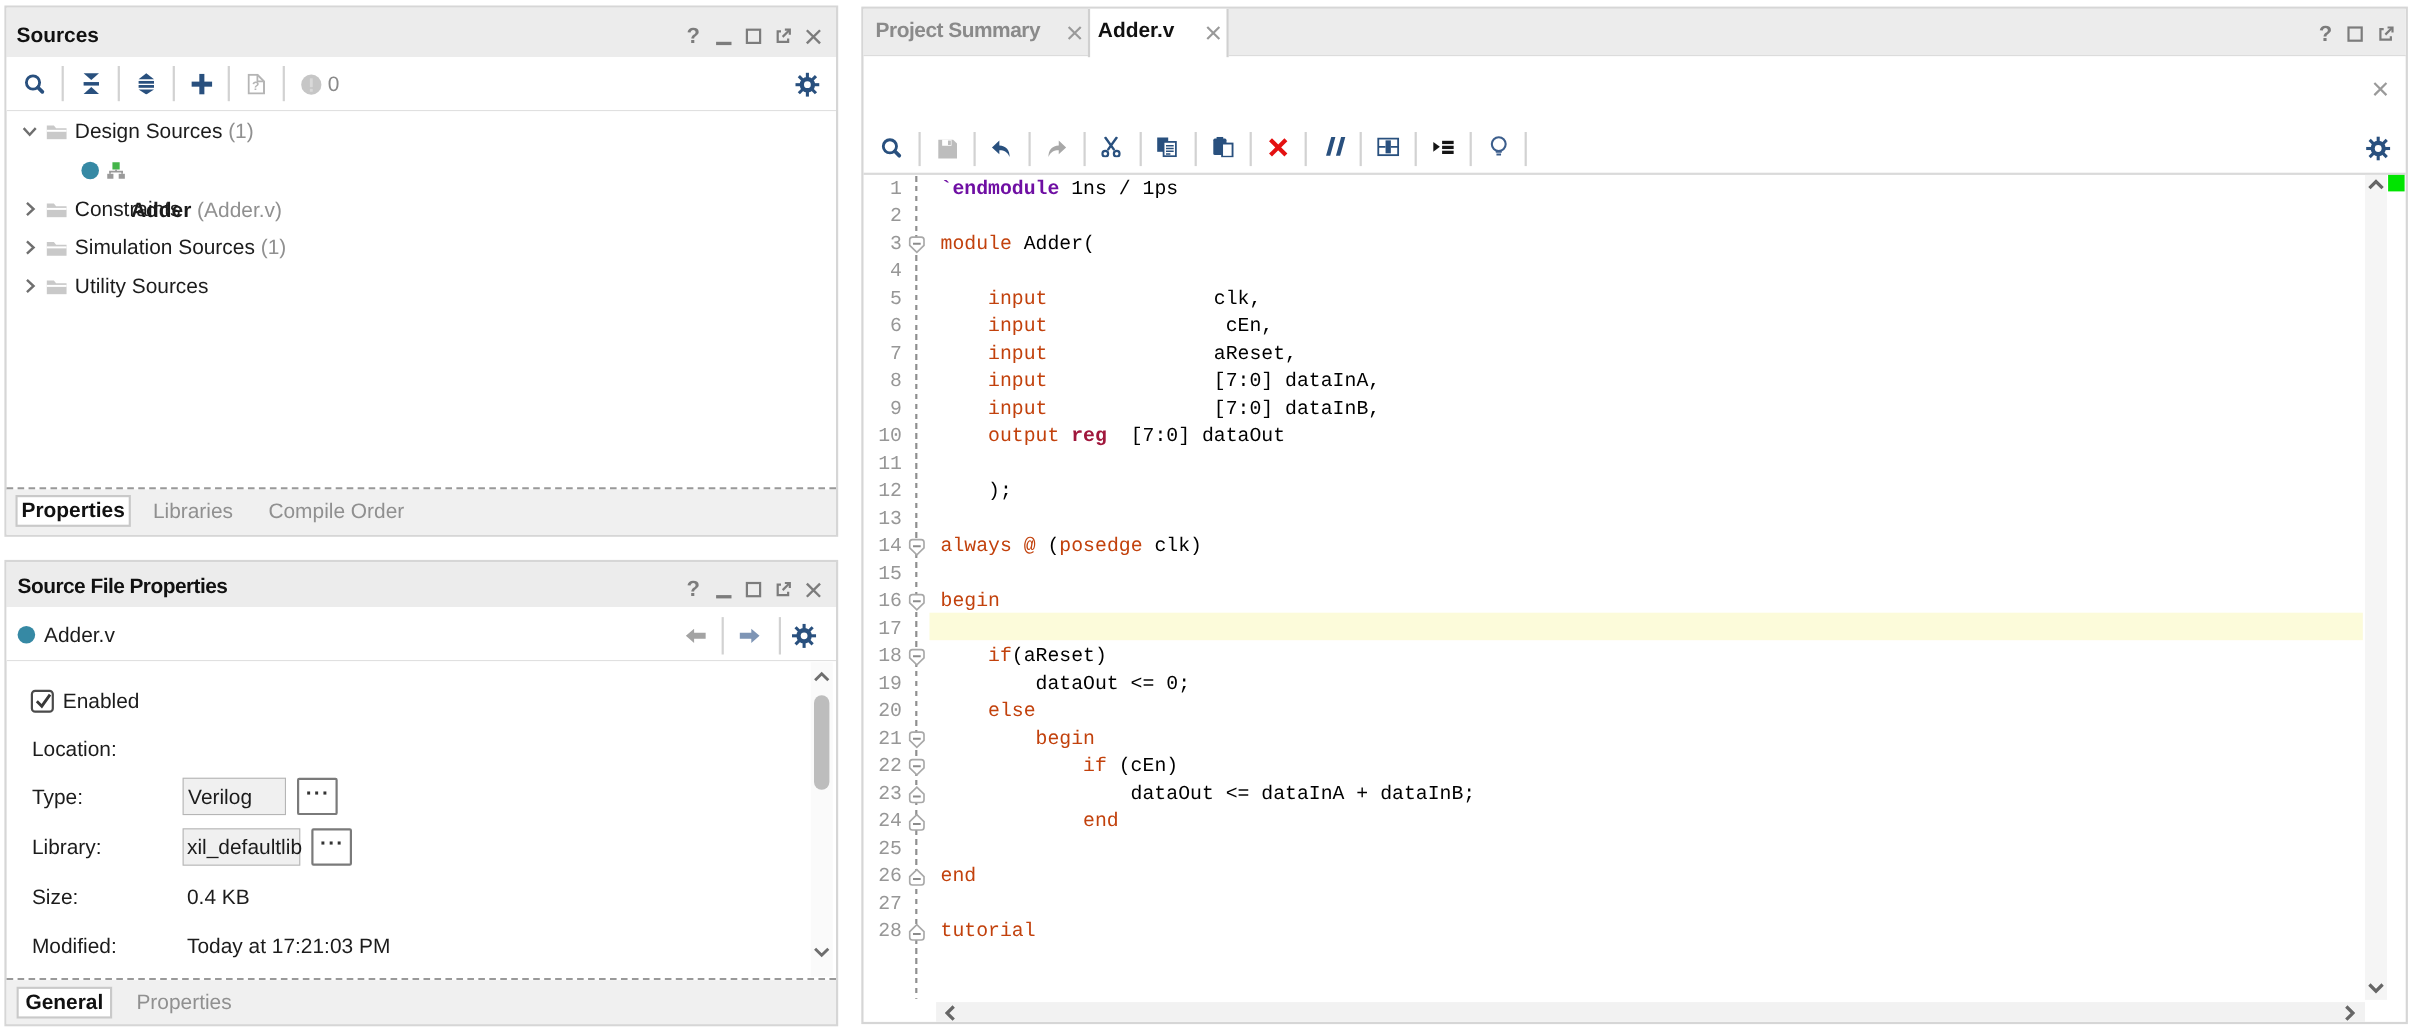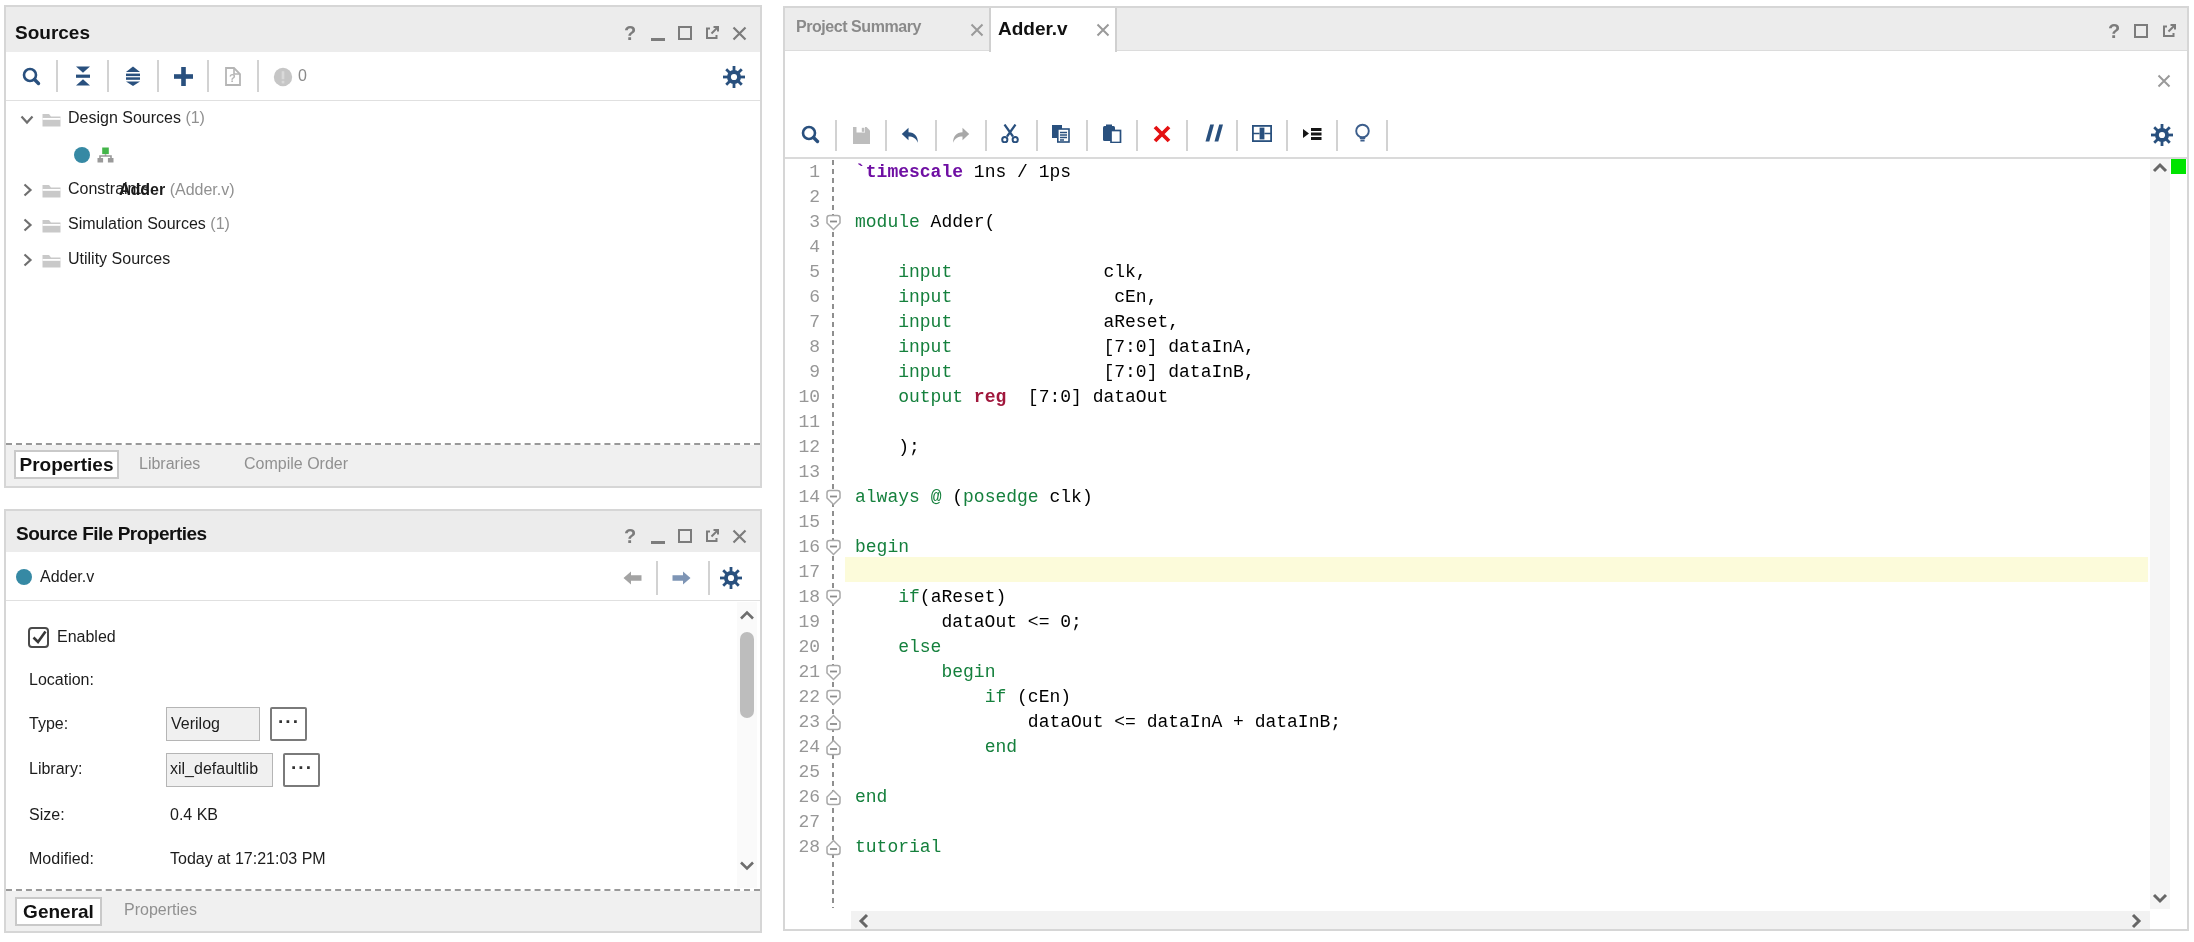--- a/index.html
+++ b/index.html
@@ -2,26 +2,26 @@
 <html><head>
 <meta charset="utf-8">
 <style>
 * { margin:0; padding:0; box-sizing:border-box; }
 html,body { width:2194px; height:942px; background:#ffffff; overflow:hidden; }
 body { font-family:"Liberation Sans", sans-serif; }
 #root { position:relative; width:2194px; height:942px; background:#ffffff; }
 .a { position:absolute; }
 .panel { position:absolute; border:2px solid #d6d6d6; background:#ffffff; }
 .title { font-weight:bold; font-size:19px; color:#111111; line-height:1; }
-.ui { font-size:16px; color:#1c1c1c; line-height:1; white-space:nowrap;text-align:center; }
+.ui { font-size:19px; color:#1c1c1c; line-height:1; white-space:nowrap;text-align:center; }
 .g { color:#909090; }
 .b { font-weight:bold; }
 .sep { position:absolute; width:2px; background:#d2d2d2; }
 .mono { font-family:"Liberation Mono", monospace; font-size:18px; line-height:25px; white-space:pre; }
-.k { color:#15803d;margin-top:14px; }
+.k { color:#c2410c;margin-top:14px; }
 .kb { color:#6f0fa3; font-weight:bold; }
 .kr { color:#a0173c; font-weight:bold; }
 .seltab { position:absolute; background:#ffffff; border:2px solid #c9c9c9; font-weight:bold; font-size:19px; color:#111; text-align:center; }
 .vdash { position:absolute; width:2px; background-image:repeating-linear-gradient(180deg,#8f8f8f 0px,#8f8f8f 5px,transparent 5px,transparent 9px); }
 </style>
 </head>
 <body>
 <div id="root">
 
 <div class="panel" style="left:4px; top:5px; width:758px; height:483px;"></div>
@@ -380,21 +380,21 @@
     </svg>
 <svg class="a" style="left:825px; top:789px;" width="17" height="17">
       <path d="M2,13 Q2,15.5 4.5,15.5 H12.5 Q15,15.5 15,13 V8 L8.5,1.5 L2,8 Z" fill="#ffffff" stroke="#a8a8a8" stroke-width="1.5"></path>
       <line x1="5" y1="10" x2="12" y2="10" stroke="#8c8c8c" stroke-width="1.8"></line>
     </svg>
 <svg class="a" style="left:825px; top:839px;" width="17" height="17">
       <path d="M2,13 Q2,15.5 4.5,15.5 H12.5 Q15,15.5 15,13 V8 L8.5,1.5 L2,8 Z" fill="#ffffff" stroke="#a8a8a8" stroke-width="1.5"></path>
       <line x1="5" y1="10" x2="12" y2="10" stroke="#8c8c8c" stroke-width="1.8"></line>
     </svg>
 
-<pre class="a mono" style="left:855px; top:160px;"><span class="kb">`timescale</span> 1ns / 1ps
+<pre class="a mono" style="left:855px; top:160px;"><span class="kb">`endmodule</span> 1ns / 1ps
 
 <span class="k">module</span> Adder(
 
     <span class="k">input</span>              clk,
     <span class="k">input</span>               cEn,
     <span class="k">input</span>              aReset,
     <span class="k">input</span>              [7:0] dataInA,
     <span class="k">input</span>              [7:0] dataInB,
     <span class="k">output</span> <span class="kr">reg</span>  [7:0] dataOut
 

